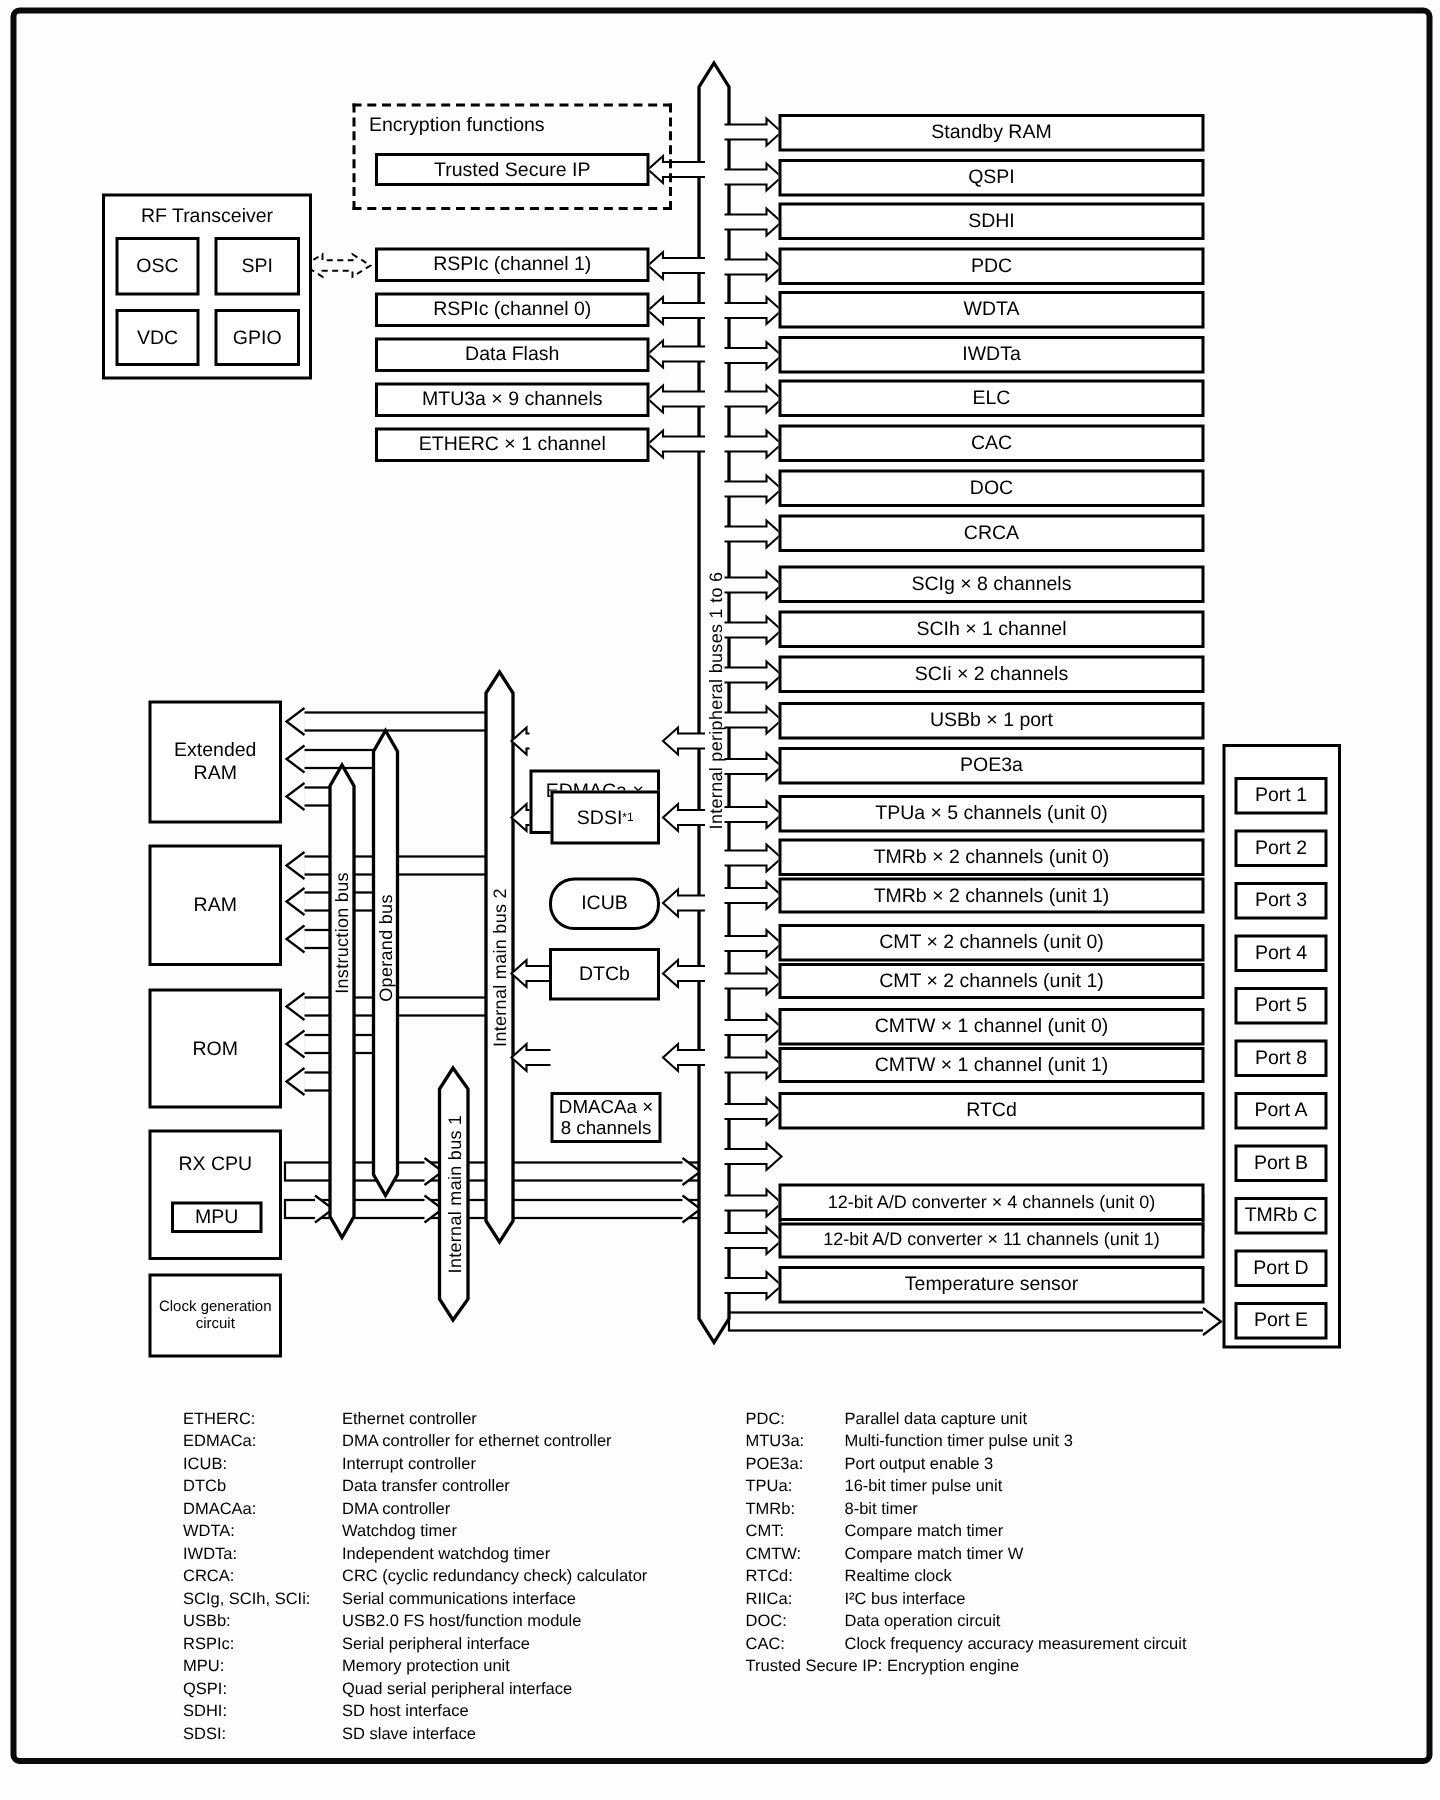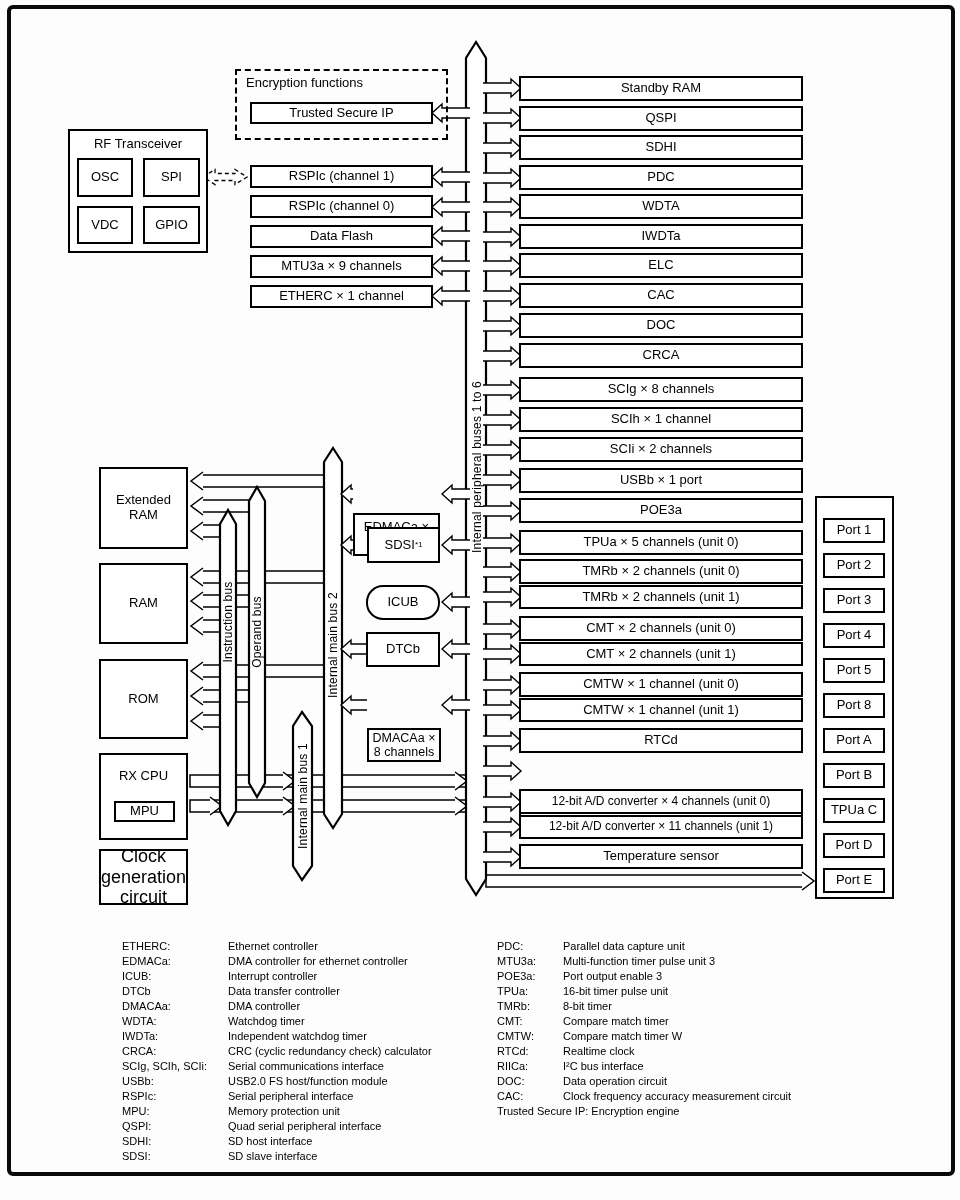--- a/index.html
+++ b/index.html
@@ -139,21 +139,21 @@
   <div class="blk l" style="top:255px;">MTU3a × 9 channels</div>
   <div class="blk l" style="top:285px;">ETHERC × 1 channel</div>
 
   <div class="blk mem" style="top:467px;height:82px;">Extended RAM</div>
   <div class="blk mem" style="top:563px;height:81px;">RAM</div>
   <div class="blk mem" style="top:659px;height:80px;">ROM</div>
   <div class="blk mem" style="top:753px;height:87px;align-items:flex-start;">
     <span style="margin-top:14px;">RX CPU</span>
     <span class="blk" style="left:13px;top:46px;width:61px;height:21px;border-width:2px;">MPU</span>
   </div>
-  <div class="blk mem" style="top:849px;height:56px;font-size:18px;">Clock generation circuit</div>
+  <div class="blk mem" style="top:849px;height:56px;font-size:10px;">Clock generation circuit</div>
 
   <div class="blk mid" style="left:353px;top:473px;width:87px;height:43px;">
     <span>EDMACa ×</span>
     <span>1 channel</span>
   </div>
   <div class="blk" style="left:367px;top:527px;width:73px;height:36px;">
     <span>SDSI</span>
       <sup style="font-size:8px;">*1</sup>
   </div>
   <div class="blk" style="left:366px;top:585px;width:74px;height:35px;border-radius:17px;">ICUB</div>
@@ -199,21 +199,21 @@
 
   <div class="blk" style="left:815px;top:496px;width:79px;height:403px;background:#fff;"></div>
   <div class="blk p" style="top:518px;">Port 1</div>
   <div class="blk p" style="top:553px;">Port 2</div>
   <div class="blk p" style="top:588px;">Port 3</div>
   <div class="blk p" style="top:623px;">Port 4</div>
   <div class="blk p" style="top:658px;">Port 5</div>
   <div class="blk p" style="top:693px;">Port 8</div>
   <div class="blk p" style="top:728px;">Port A</div>
   <div class="blk p" style="top:763px;">Port B</div>
-  <div class="blk p" style="top:798px;">TPUa C</div>
+  <div class="blk p" style="top:798px;">TMRb C</div>
   <div class="blk p" style="top:833px;">Port D</div>
   <div class="blk p" style="top:868px;text-align:center;">Port E</div>
 
   <div class="legend" style="left:122px;top:939px;">
     <div class="lrow">
         <span class="lt">ETHERC:</span>
         <span class="ld">Ethernet controller</span>
       </div>
     <div class="lrow">
         <span class="lt">EDMACa:</span>

